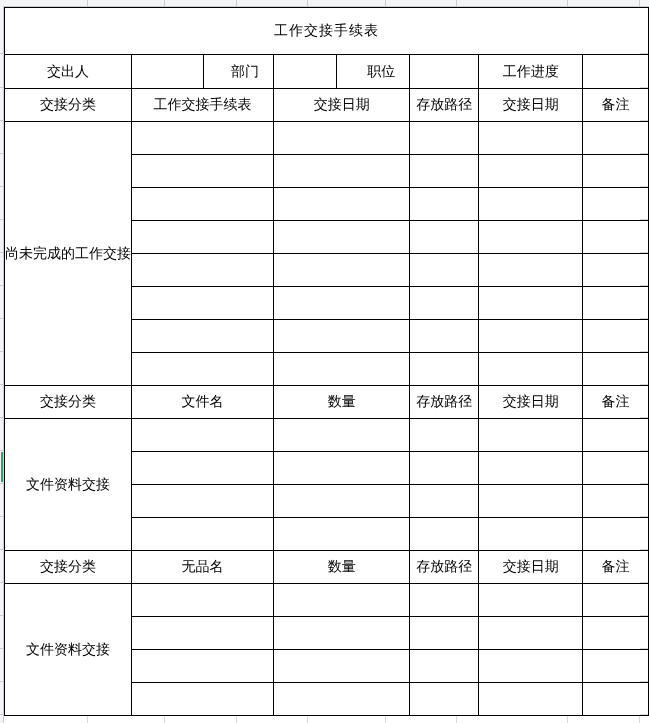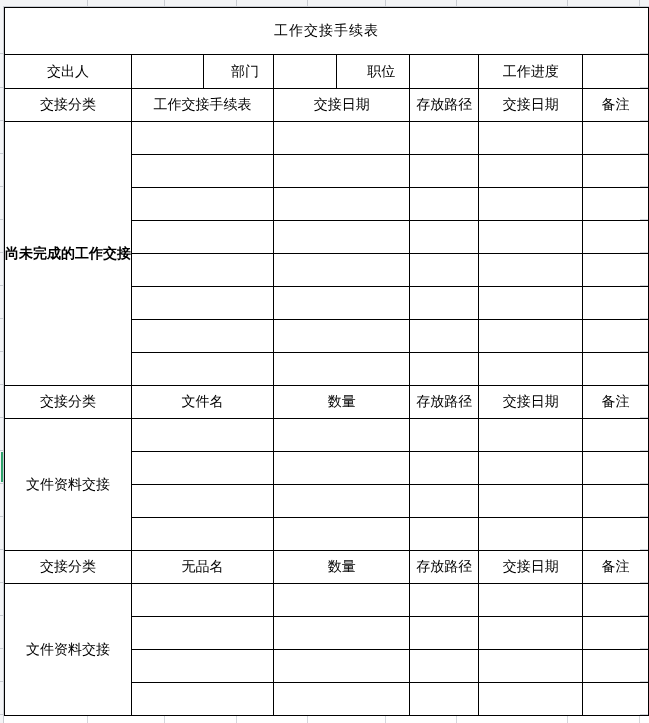--- a/index.html
+++ b/index.html
@@ -18,21 +18,21 @@
   table.sheet{position:absolute;left:4px;top:7px;border-collapse:collapse;table-layout:fixed;}
   table.sheet td{border:1.5px solid #000;padding:0;text-align:center;vertical-align:middle;
     font-size:14px;overflow:hidden;white-space:nowrap;}
   td.title-cell{height:46px;font-family:"DejaVu Serif","Liberation Serif",serif;font-weight:normal;
     font-size:22px;letter-spacing:1px;border-right:1.5px solid #000;}
   td.info-label{height:33px;font-family:"DejaVu Serif","Liberation Serif",serif;font-weight:normal;font-size:17px;}
   td.info-label.right{text-align:right;padding-right:14px;}
   td.hdr{height:32px;font-size:14px;font-family:Liberation Mono, monospace;}
   td.cell{height:32px;}
   td.cat{white-space:normal;font-size:14px;line-height:19px;padding:0 2px;}
-  td.cat.sect1{vertical-align:middle;font-weight:bold;}
+  td.cat.sect1{vertical-align:middle;}
 </style>
 </head>
 <body>
 
 <div class="col-header-strip">
   <div class="col-tick" style="left:87px"></div>
   <div class="col-tick" style="left:164px"></div>
   <div class="col-tick" style="left:236px"></div>
   <div class="col-tick" style="left:307px"></div>
   <div class="col-tick" style="left:385px"></div>

